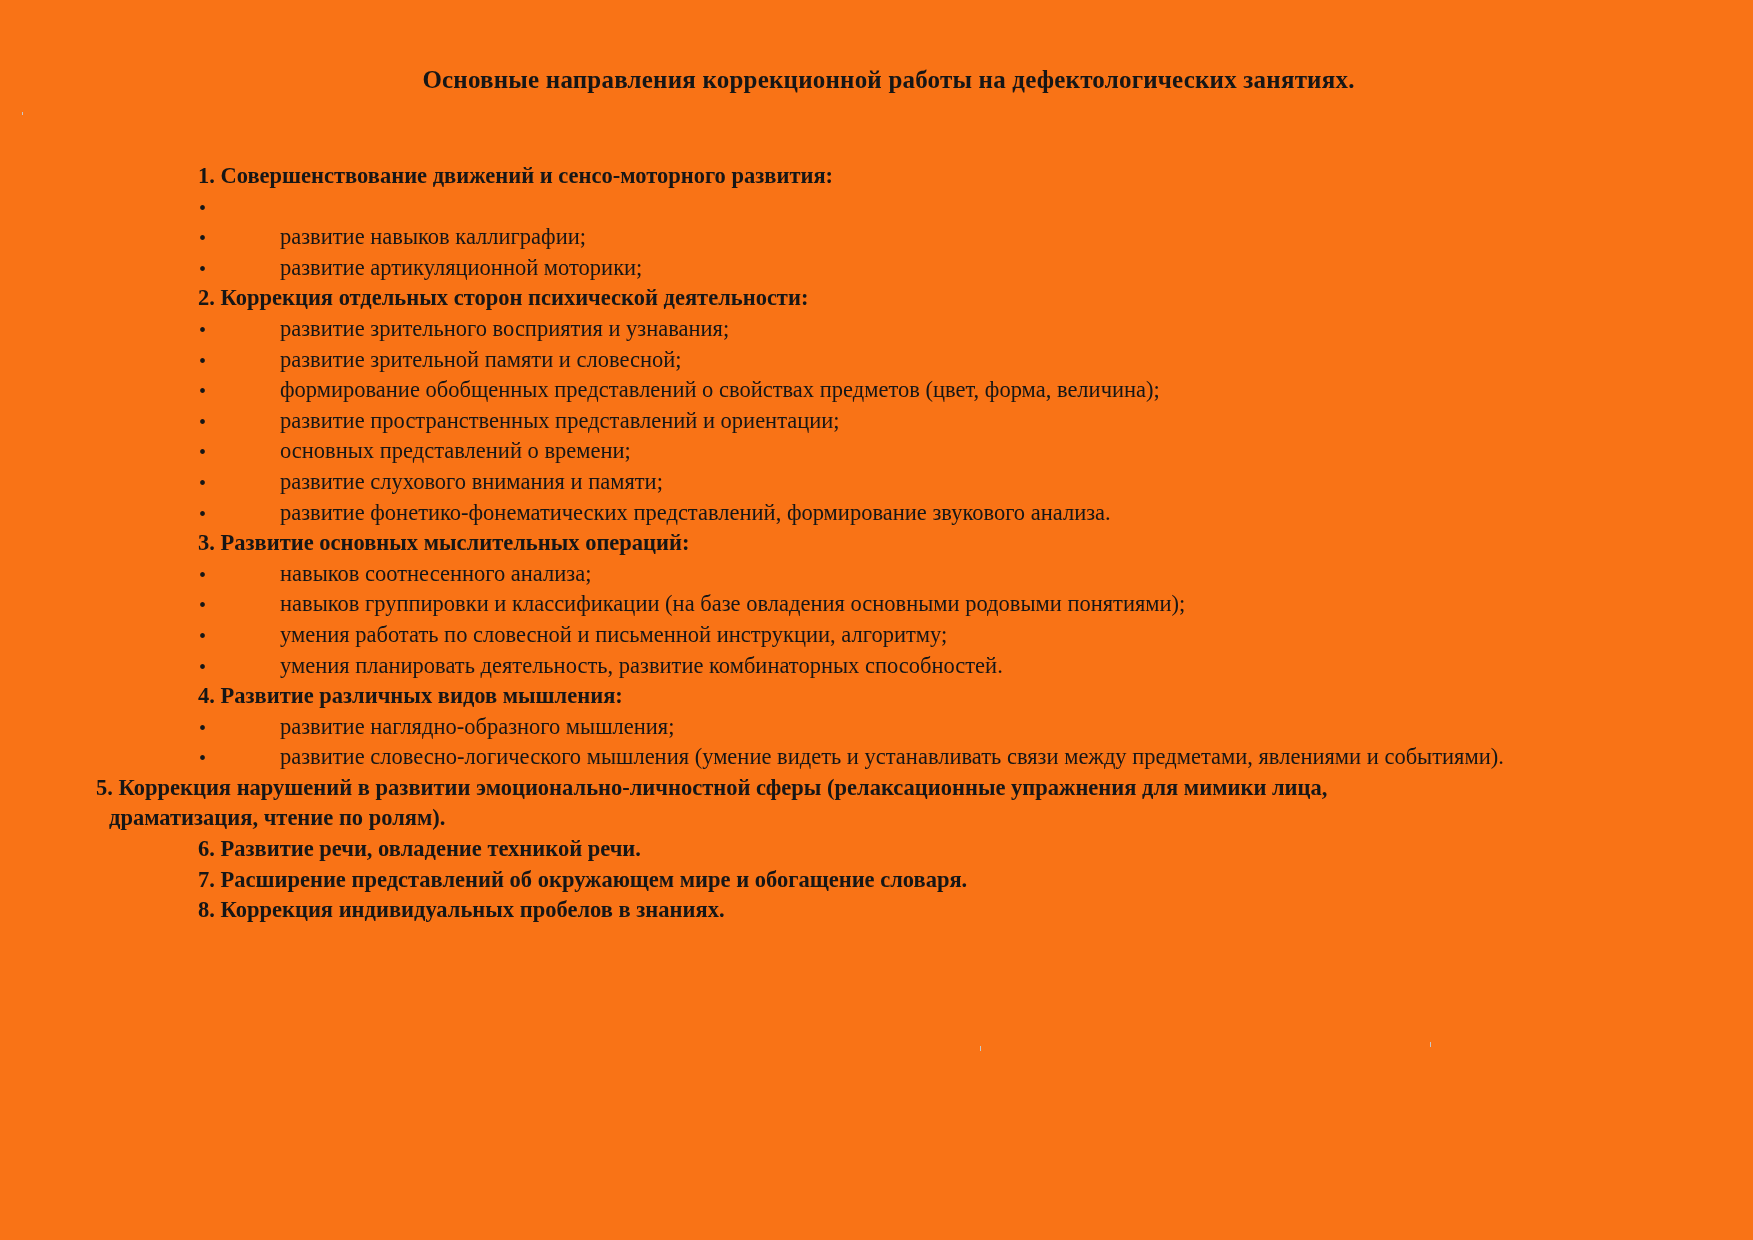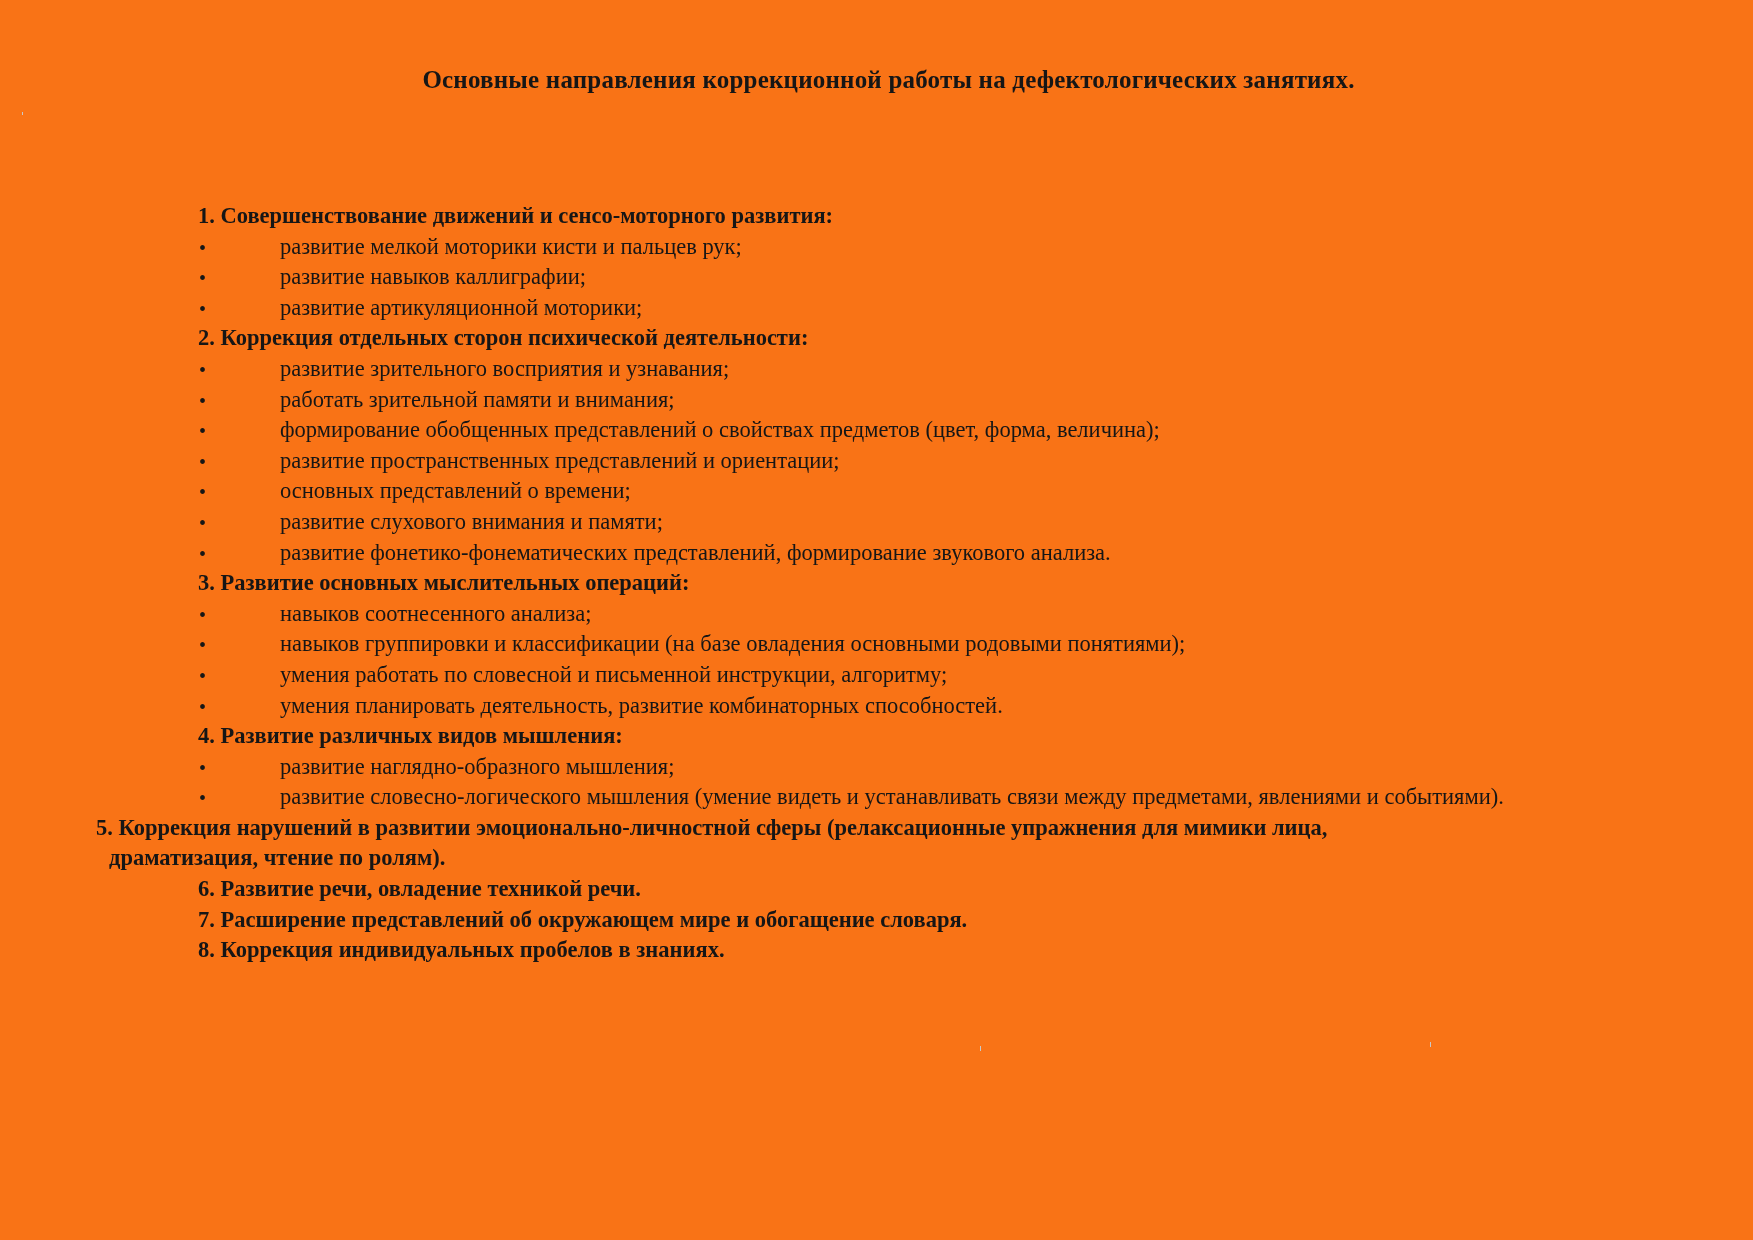--- a/index.html
+++ b/index.html
@@ -7,21 +7,21 @@
     width: 1753px; height: 1240px; position: relative; overflow: hidden;
     font-family: "Liberation Serif", "DejaVu Serif", serif;
     color: #161616;
   }
   .page { position: absolute; left: 0; top: 0; width: 1753px; height: 1240px; background: #f97316; }
   .title {
     position: absolute; left: 0; width: 1753px; top: 66px;
     text-align: center; font-weight: bold; font-size: 25px; letter-spacing: 0.2px;
     transform: translateX(12px);
   }
-  .content { position: absolute; left: 0; top: 161px; width: 1753px; margin-top: 40px; }
+  .content { position: absolute; left: 0; top: 161px; width: 1753px; }
   .line { position: relative; height: 30.6px; line-height: 30.6px; font-size: 22.5px; white-space: nowrap; }
   .heading { font-weight: bold; padding-left: 198px; }
   .bullet-row { padding-left: 0; }
   .bullet {
     position: absolute; left: 199px; top: 0; width: 12px; font-size: 20px; line-height: 32px;
   }
   .bullet-text { position: absolute; left: 280px; top: 0; }
   .wrap-first { font-weight: bold; padding-left: 96px; }
   .wrap-cont { font-weight: bold; padding-left: 109px; }
   .speck { position: absolute; width: 1px; height: 5px; background: #c8c8c8; }
@@ -30,39 +30,38 @@
 <body>
 
 <div class="page">
   <div class="title">Основные направления коррекционной работы на дефектологических занятиях.</div>
 
   <div class="content">
 
     <div class="line heading">1. Совершенствование движений и сенсо-моторного развития:</div>
     <div class="line bullet-row">
       <span class="bullet">•</span>
-      <span class="bullet-text">развитие мелкой моторики кисти и пальцев рук;</span>
     </div>
     <div class="line bullet-row">
       <span class="bullet">•</span>
       <span class="bullet-text">развитие навыков каллиграфии;</span>
     </div>
     <div class="line bullet-row">
       <span class="bullet">•</span>
       <span class="bullet-text">развитие артикуляционной моторики;</span>
     </div>
 
     <div class="line heading">2. Коррекция отдельных сторон психической деятельности:</div>
     <div class="line bullet-row">
       <span class="bullet">•</span>
       <span class="bullet-text">развитие зрительного восприятия и узнавания;</span>
     </div>
     <div class="line bullet-row">
       <span class="bullet">•</span>
-      <span class="bullet-text">работать зрительной памяти и внимания;</span>
+      <span class="bullet-text">развитие зрительной памяти и словесной;</span>
     </div>
     <div class="line bullet-row">
       <span class="bullet">•</span>
       <span class="bullet-text">формирование обобщенных представлений о свойствах предметов (цвет, форма, величина);</span>
     </div>
     <div class="line bullet-row">
       <span class="bullet">•</span>
       <span class="bullet-text">развитие пространственных представлений и ориентации;</span>
     </div>
     <div class="line bullet-row">

